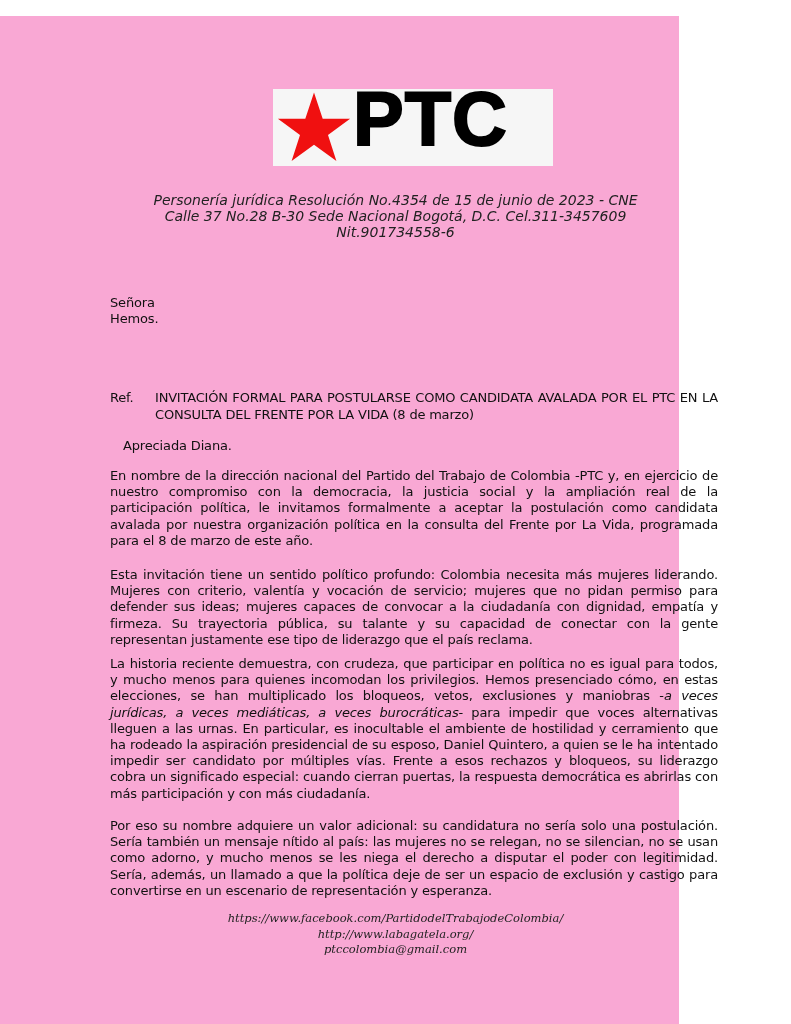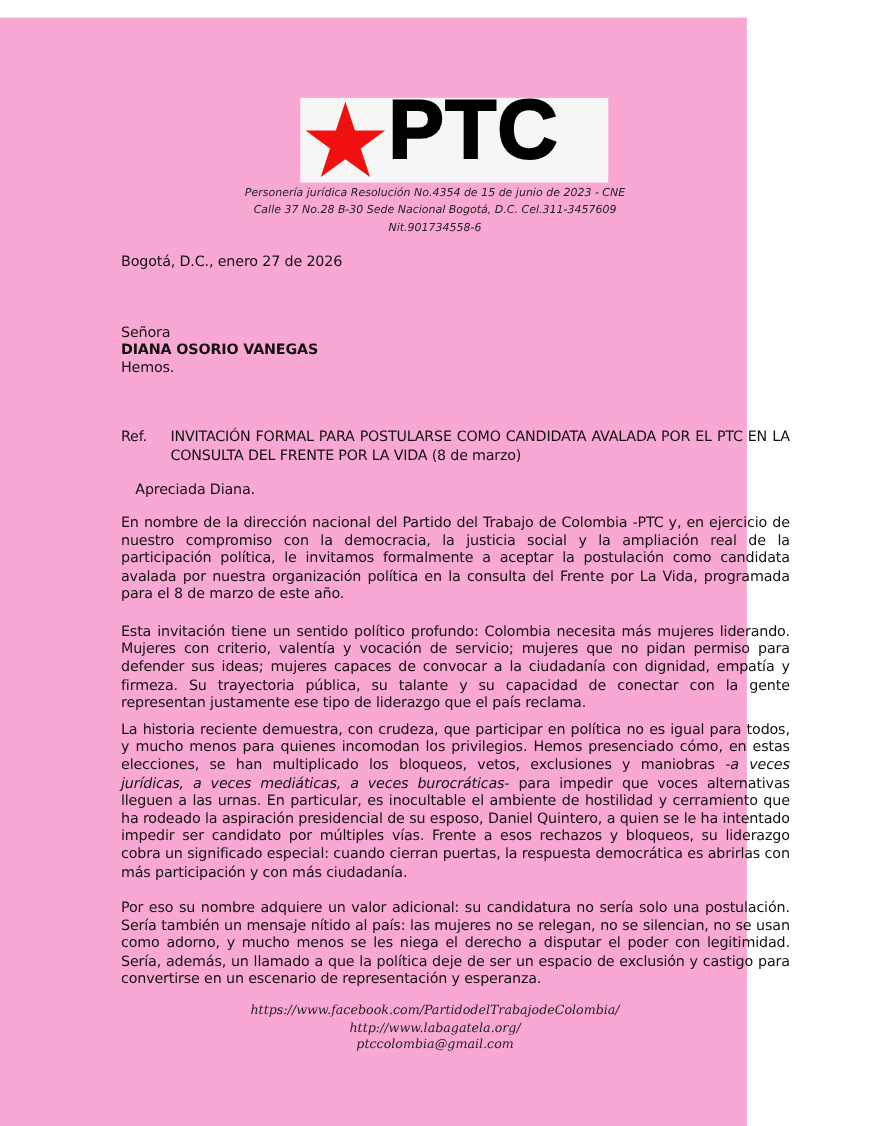--- a/index.html
+++ b/index.html
@@ -4,21 +4,21 @@
 <style>
   html, body { margin: 0; padding: 0; background: #ffffff; }
   body { width: 791px; height: 1024px; position: relative; overflow: hidden; color: #111; }
   .page { position: absolute; left: 0; top: 16px; width: 679px; height: 1024px; background: #f9a8d4; }
 
   .logo-box { position: absolute; left: 273px; top: 73px; width: 280px; height: 77px; background: #f6f6f6; }
   .logo-star { position: absolute; left: 4px; top: 2px; width: 74px; height: 70px; }
   .logo-ptc { position: absolute; left: 80px; top: -8px; font-family: "Liberation Sans", sans-serif; font-weight: 900; font-size: 76px; letter-spacing: 1px; color: #000; line-height: 1; -webkit-text-stroke: 2px #000; }
   .logo-sub { position: absolute; left: 0; right: 0; top: 57px; text-align: center; font-family: "Liberation Sans", sans-serif; font-size: 16.5px; color: #111; }
 
-  .legal { position: absolute; left: 0; width: 791px; text-align: center; font-family: "DejaVu Sans", sans-serif; font-style: italic; font-size: 10px; color: #222; line-height: 16px; }
+  .legal { position: absolute; left: 0; width: 791px; text-align: center; font-family: "DejaVu Sans", sans-serif; font-style: italic; font-size: 14px; color: #222; line-height: 16px; margin-top: 24px; }
   .legal-1 { top: 152px; }
   .legal-2 { top: 168px; }
   .legal-3 { top: 184px; }
 
   .body-text { position: absolute; left: 110px; width: 608px; font-family: "DejaVu Sans", sans-serif; font-size: 13px; line-height: 16.2px; color: #111; letter-spacing: -0.15px; }
   .date { top: 215px; }
   .recipient { top: 279px; line-height: 16px; }
   .recipient .name { font-weight: bold; }
 
   .ref { position: absolute; left: 110px; top: 374px; width: 608px; font-family: "DejaVu Sans", sans-serif; font-weight: normal; font-size: 13px; line-height: 16.5px; letter-spacing: -0.2px; }
@@ -45,25 +45,23 @@
     <svg class="logo-star" viewBox="0 0 100 95">
       <polygon id="star-poly" points="50,2 61.8,37.6 99,37.6 69,59.6 80.4,95 50,73 19.6,95 31,59.6 1,37.6 38.2,37.6" fill="#f01010"></polygon>
     </svg>
     <div class="logo-ptc">PTC</div>
   </div>
 
   <div class="legal legal-1">Personería jurídica Resolución No.4354 de 15 de junio de 2023 - CNE</div>
   <div class="legal legal-2">Calle 37 No.28 B-30 Sede Nacional Bogotá, D.C. Cel.311-3457609</div>
   <div class="legal legal-3">Nit.901734558-6</div>
 
-  <div class="body-text date">Bogotá, D.C., enero 27 de 2026</div>
 
   <div class="body-text recipient">
     <div>Señora</div>
-    <div class="name">DIANA OSORIO VANEGAS</div>
     <div>Hemos.</div>
   </div>
 
   <div class="ref">
     <span class="ref-label">Ref.</span>
     <div class="ref-body"><span>INVITACIÓN FORMAL PARA POSTULARSE COMO CANDIDATA AVALADA POR EL PTC EN LA CONSULTA DEL FRENTE POR LA VIDA</span> <span>(8 de marzo)</span></div>
   </div>
 
   <div class="body-text greeting">Apreciada Diana.</div>
 

